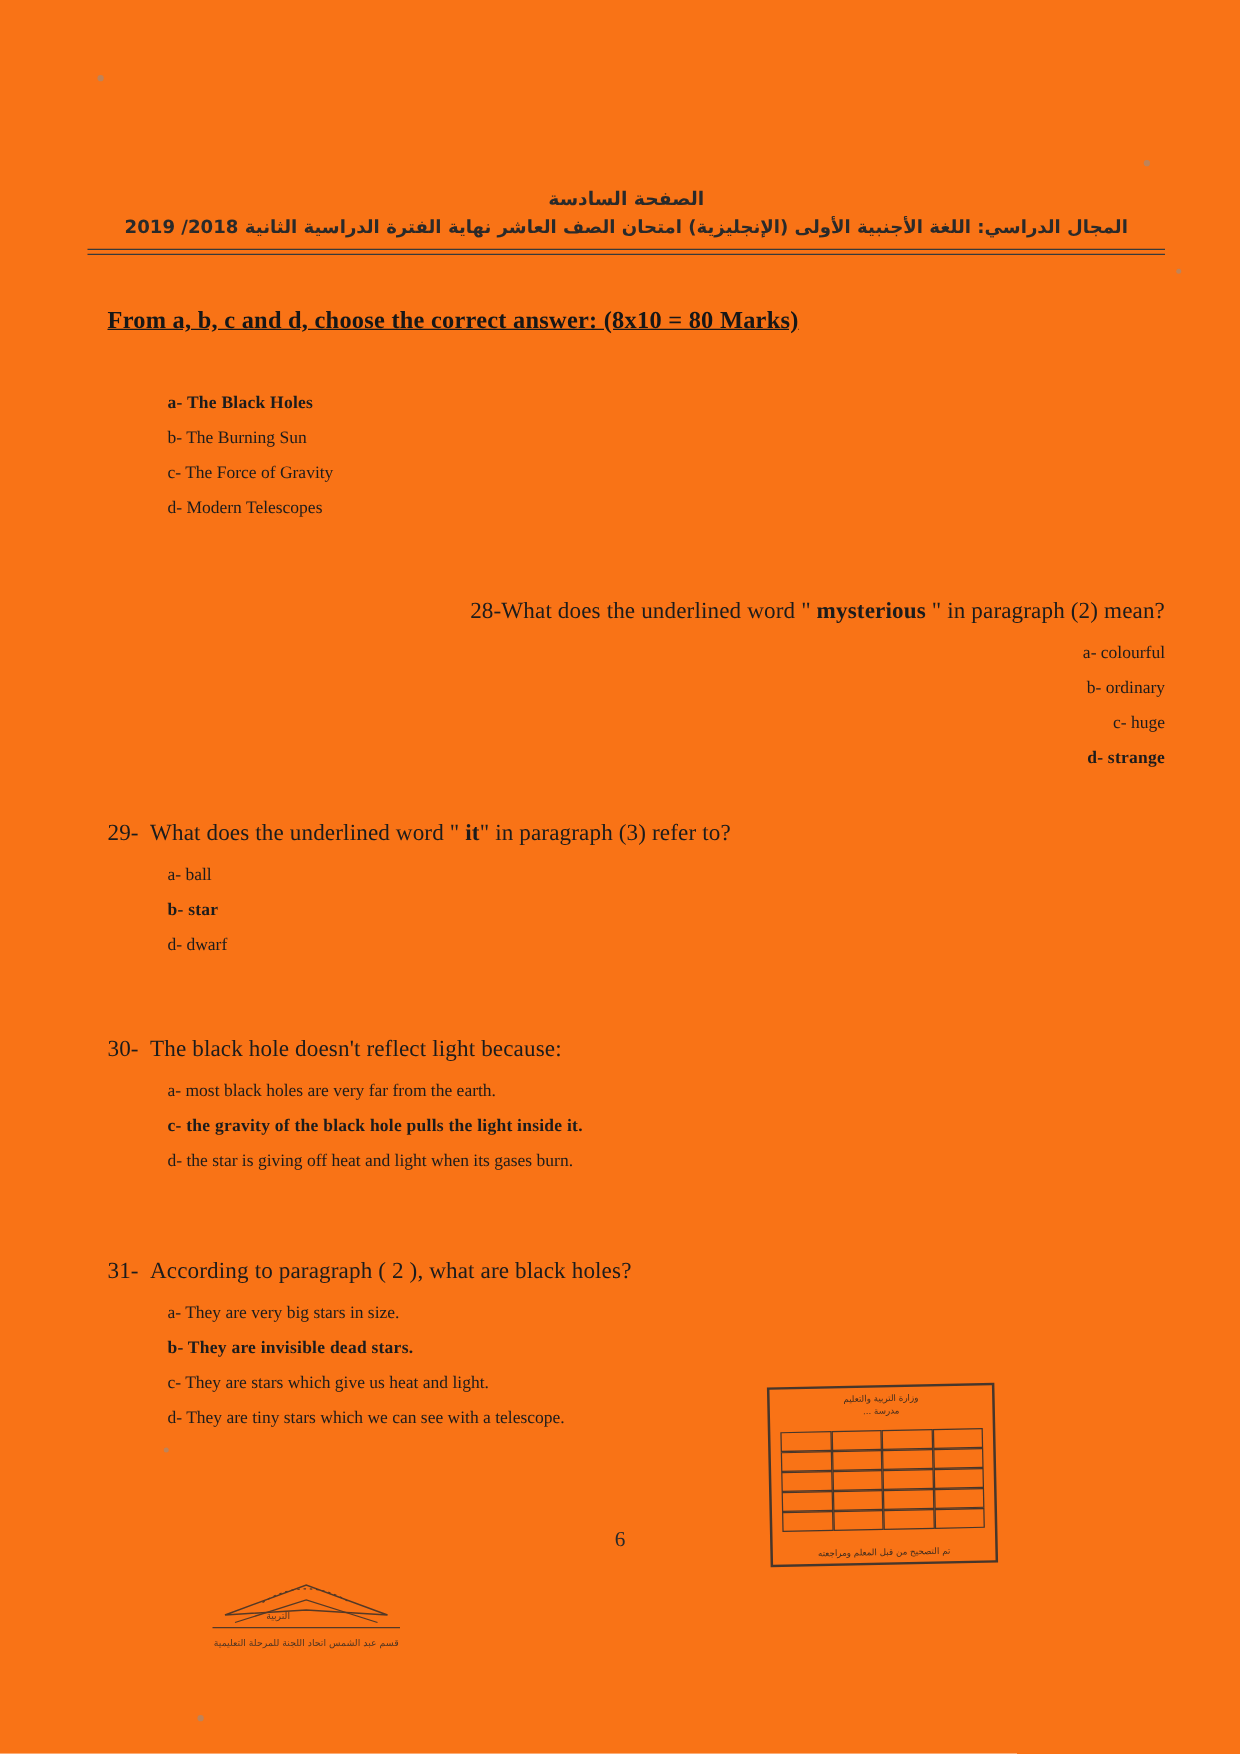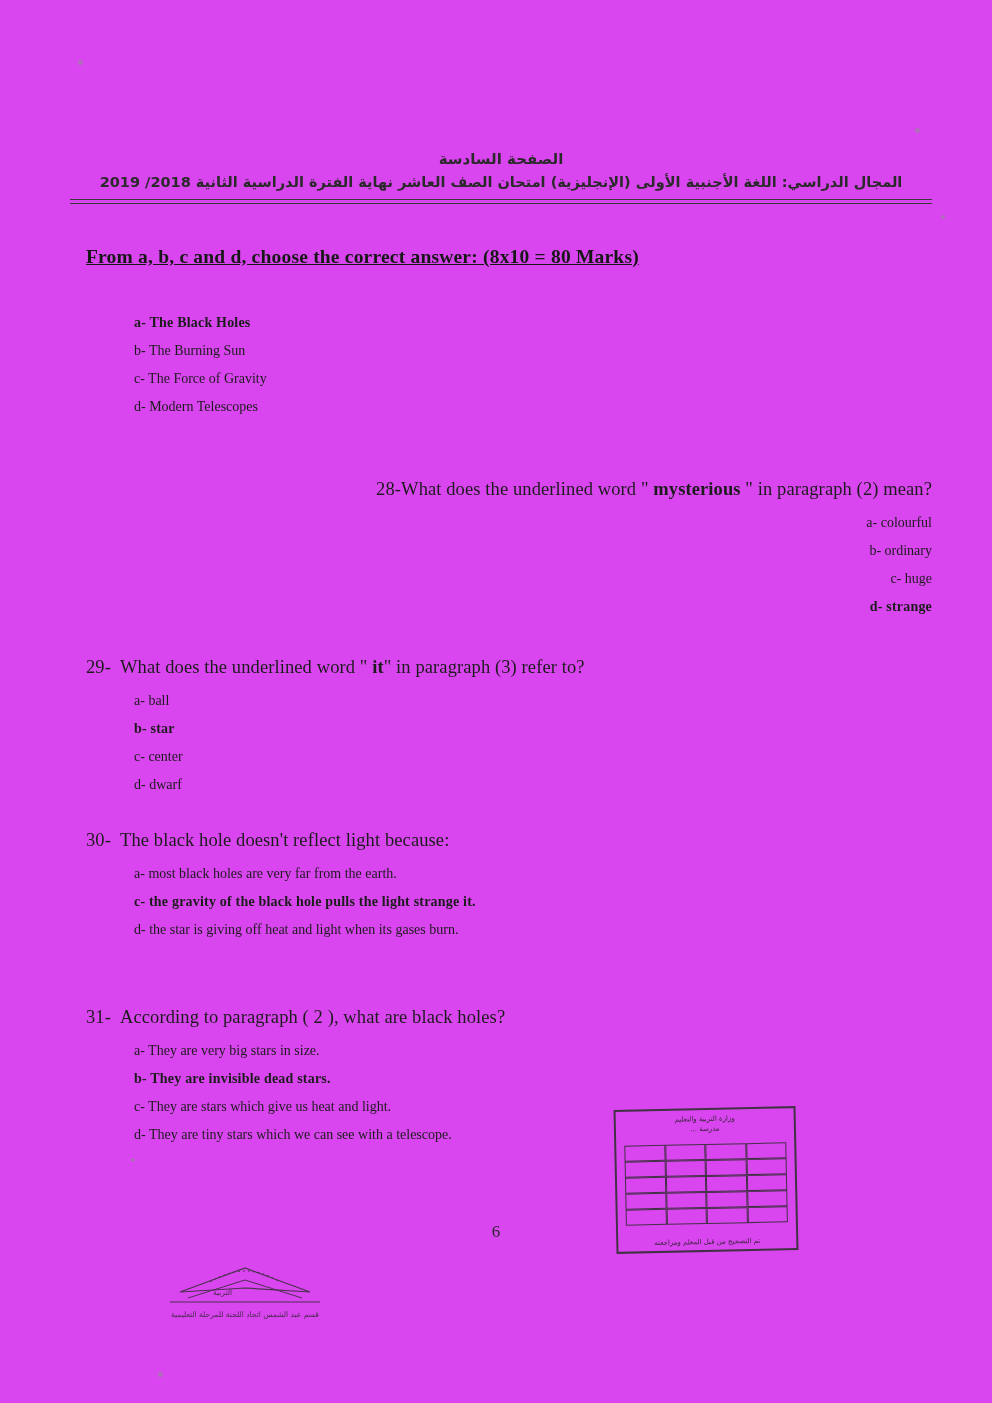--- a/index.html
+++ b/index.html
@@ -11,21 +11,21 @@
     width: 992px;
     height: 1403px;
     position: relative;
     font-family: "Liberation Serif", serif;
     color: #1a1a1a;
     overflow: hidden;
   }
   .page {
     position: absolute;
     inset: 0;
-    background: #d946ef;
+    background: #f97316;
   }
   
   .speck {
     position: absolute;
     background: #8f8f8f;
     border-radius: 50%;
     opacity: .55;
   }
 
   .header-block {
@@ -213,32 +213,31 @@
     </div>
   </div>
 
   <div class="q" style="top:657px;">
     <div class="q-stem">
       <span class="q-num">29-</span><span>What does the underlined word " </span><span class="stem-bold">it</span><span>" in paragraph (3) refer to?</span>
     </div>
     <div class="opts">
       <div class="opt">a- ball</div>
       <div class="opt bold">b- star</div>
-      <div class="opt">c- center</div>
       <div class="opt">d- dwarf</div>
     </div>
   </div>
 
   <div class="q" style="top:830px;">
     <div class="q-stem">
       <span class="q-num">30-</span><span>The black hole doesn't reflect light because:</span>
     </div>
     <div class="opts">
       <div class="opt">a- most black holes are very far from the earth.</div>
-      <div class="opt bold">c- the gravity of the black hole pulls the light strange it.</div>
+      <div class="opt bold">c- the gravity of the black hole pulls the light inside it.</div>
       <div class="opt">d- the star is giving off heat and light when its gases burn.</div>
     </div>
   </div>
 
   <div class="q" style="top:1007px;">
     <div class="q-stem">
       <span class="q-num">31-</span><span>According to paragraph ( 2 ), what are black holes?</span>
     </div>
     <div class="opts">
       <div class="opt">a- They are very big stars in size.</div>

